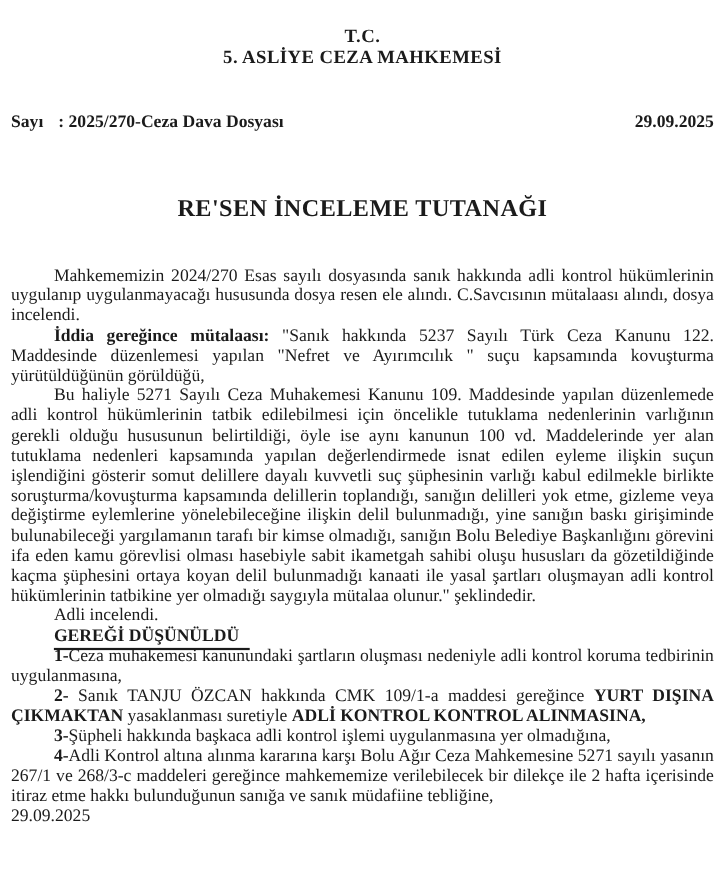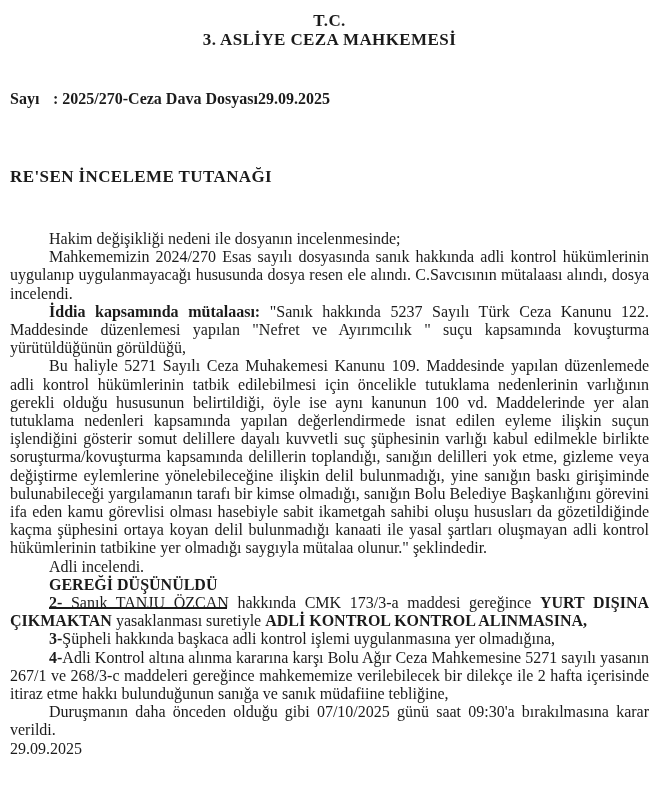--- a/index.html
+++ b/index.html
@@ -14,42 +14,45 @@
     font-family: "Liberation Serif", "DejaVu Serif", serif;
     color: #1b1b1b;
   }
   .page {
     box-sizing: border-box;
     width: 662px;
     height: 617px;
     padding: 11px 13px 0 10px;
     background: #ffffff;
     filter: blur(0.25px);
+    margin-top: 12px;
   }
   .court-header {
     text-align: center;
     font-weight: bold;
     font-size: 17px;
     line-height: 19px;
     letter-spacing: 0.4px;
   }
   .case-row {
     display: flex;
+    justify-content: space-between;
     margin-top: 40px;
     font-weight: bold;
     font-size: 16px;
     line-height: 19px;
   }
   .case-left .label {
     display: inline-block;
     min-width: 43px;
   }
   .doc-title {
+    text-align: center;
     font-weight: bold;
-    font-size: 17px;
+    font-size: 22px;
     line-height: 19px;
     margin-top: 59px;
     letter-spacing: 0.4px;
   }
   .document-body {
     margin-top: 44px;
     font-size: 16px;
     line-height: 18.2px;
     text-align: justify;
   }
@@ -57,49 +60,48 @@
     margin: 0;
     text-indent: 39px;
   }
   .para.no-indent {
     text-indent: 0;
   }
   .bold { font-weight: bold; }
   .underline {
     border-bottom: 2px solid currentColor;
     padding-right: 10px;
-    padding-bottom: 14px;
+    padding-bottom: 2px;
   }
 </style>
 </head>
 <body>
 
 <div class="page">
 
   <div class="court-header">
     <div>T.C.</div>
-    <div>3. ASLİYE CEZA MAHKEMESİ</div>
+    <div>5. ASLİYE CEZA MAHKEMESİ</div>
   </div>
 
   <div class="case-row">
     <div class="case-left">
       <span class="label">Sayı</span><span>: </span><span>2025/270-Ceza Dava Dosyası</span>
     </div>
     <div class="case-date">29.09.2025</div>
   </div>
 
   <div class="doc-title">RE'SEN İNCELEME TUTANAĞI</div>
 
   <div class="document-body">
-      <p class="para"><span>Hakim değişikliği nedeni ile dosyanın incelenmesinde;</span></p>
       <p class="para"><span>Mahkememizin 2024/270 Esas sayılı dosyasında sanık hakkında adli kontrol hükümlerinin uygulanıp uygulanmayacağı hususunda dosya resen ele alındı. C.Savcısının mütalaası alındı, dosya incelendi.</span></p>
-      <p class="para"><span class="bold">İddia kapsamında mütalaası: </span><span>"Sanık hakkında 5237 Sayılı Türk Ceza Kanunu 122. Maddesinde düzenlemesi yapılan "Nefret ve Ayırımcılık " suçu kapsamında kovuşturma yürütüldüğünün görüldüğü,</span></p>
+      <p class="para"><span class="bold">İddia gereğince mütalaası: </span><span>"Sanık hakkında 5237 Sayılı Türk Ceza Kanunu 122. Maddesinde düzenlemesi yapılan "Nefret ve Ayırımcılık " suçu kapsamında kovuşturma yürütüldüğünün görüldüğü,</span></p>
       <p class="para"><span>Bu haliyle 5271 Sayılı Ceza Muhakemesi Kanunu 109. Maddesinde yapılan düzenlemede adli kontrol hükümlerinin tatbik edilebilmesi için öncelikle tutuklama nedenlerinin varlığının gerekli olduğu hususunun belirtildiği, öyle ise aynı kanunun 100 vd. Maddelerinde yer alan tutuklama nedenleri kapsamında yapılan değerlendirmede isnat edilen eyleme ilişkin suçun işlendiğini gösterir somut delillere dayalı kuvvetli suç şüphesinin varlığı kabul edilmekle birlikte soruşturma/kovuşturma kapsamında delillerin toplandığı, sanığın delilleri yok etme, gizleme veya değiştirme eylemlerine yönelebileceğine ilişkin delil bulunmadığı, yine sanığın baskı girişiminde bulunabileceği yargılamanın tarafı bir kimse olmadığı, sanığın Bolu Belediye Başkanlığını görevini ifa eden kamu görevlisi olması hasebiyle sabit ikametgah sahibi oluşu hususları da gözetildiğinde kaçma şüphesini ortaya koyan delil bulunmadığı kanaati ile yasal şartları oluşmayan adli kontrol hükümlerinin tatbikine yer olmadığı saygıyla mütalaa olunur." şeklindedir.</span></p>
       <p class="para"><span>Adli incelendi.</span></p>
       <p class="para"><span class="bold underline">GEREĞİ DÜŞÜNÜLDÜ</span></p>
-      <p class="para"><span class="bold">2- </span><span>Sanık TANJU ÖZCAN hakkında CMK 173/3-a maddesi gereğince </span><span class="bold">YURT DIŞINA ÇIKMAKTAN</span><span> yasaklanması suretiyle </span><span class="bold">ADLİ KONTROL KONTROL ALINMASINA,</span></p>
+      <p class="para"><span class="bold">1-</span><span>Ceza muhakemesi kanunundaki şartların oluşması nedeniyle adli kontrol koruma tedbirinin uygulanmasına,</span></p>
+      <p class="para"><span class="bold">2- </span><span>Sanık TANJU ÖZCAN hakkında CMK 109/1-a maddesi gereğince </span><span class="bold">YURT DIŞINA ÇIKMAKTAN</span><span> yasaklanması suretiyle </span><span class="bold">ADLİ KONTROL KONTROL ALINMASINA,</span></p>
       <p class="para"><span class="bold">3-</span><span>Şüpheli hakkında başkaca adli kontrol işlemi uygulanmasına yer olmadığına,</span></p>
       <p class="para"><span class="bold">4-</span><span>Adli Kontrol altına alınma kararına karşı Bolu Ağır Ceza Mahkemesine 5271 sayılı yasanın 267/1 ve 268/3-c maddeleri gereğince mahkememize verilebilecek bir dilekçe ile 2 hafta içerisinde itiraz etme hakkı bulunduğunun sanığa ve sanık müdafiine tebliğine,</span></p>
-      <p class="para"><span>Duruşmanın daha önceden olduğu gibi 07/10/2025 günü saat 09:30'a bırakılmasına karar verildi.</span></p>
       <p class="para no-indent"><span>29.09.2025</span></p>
     </div>
 
 </div>
 
 </body></html>

